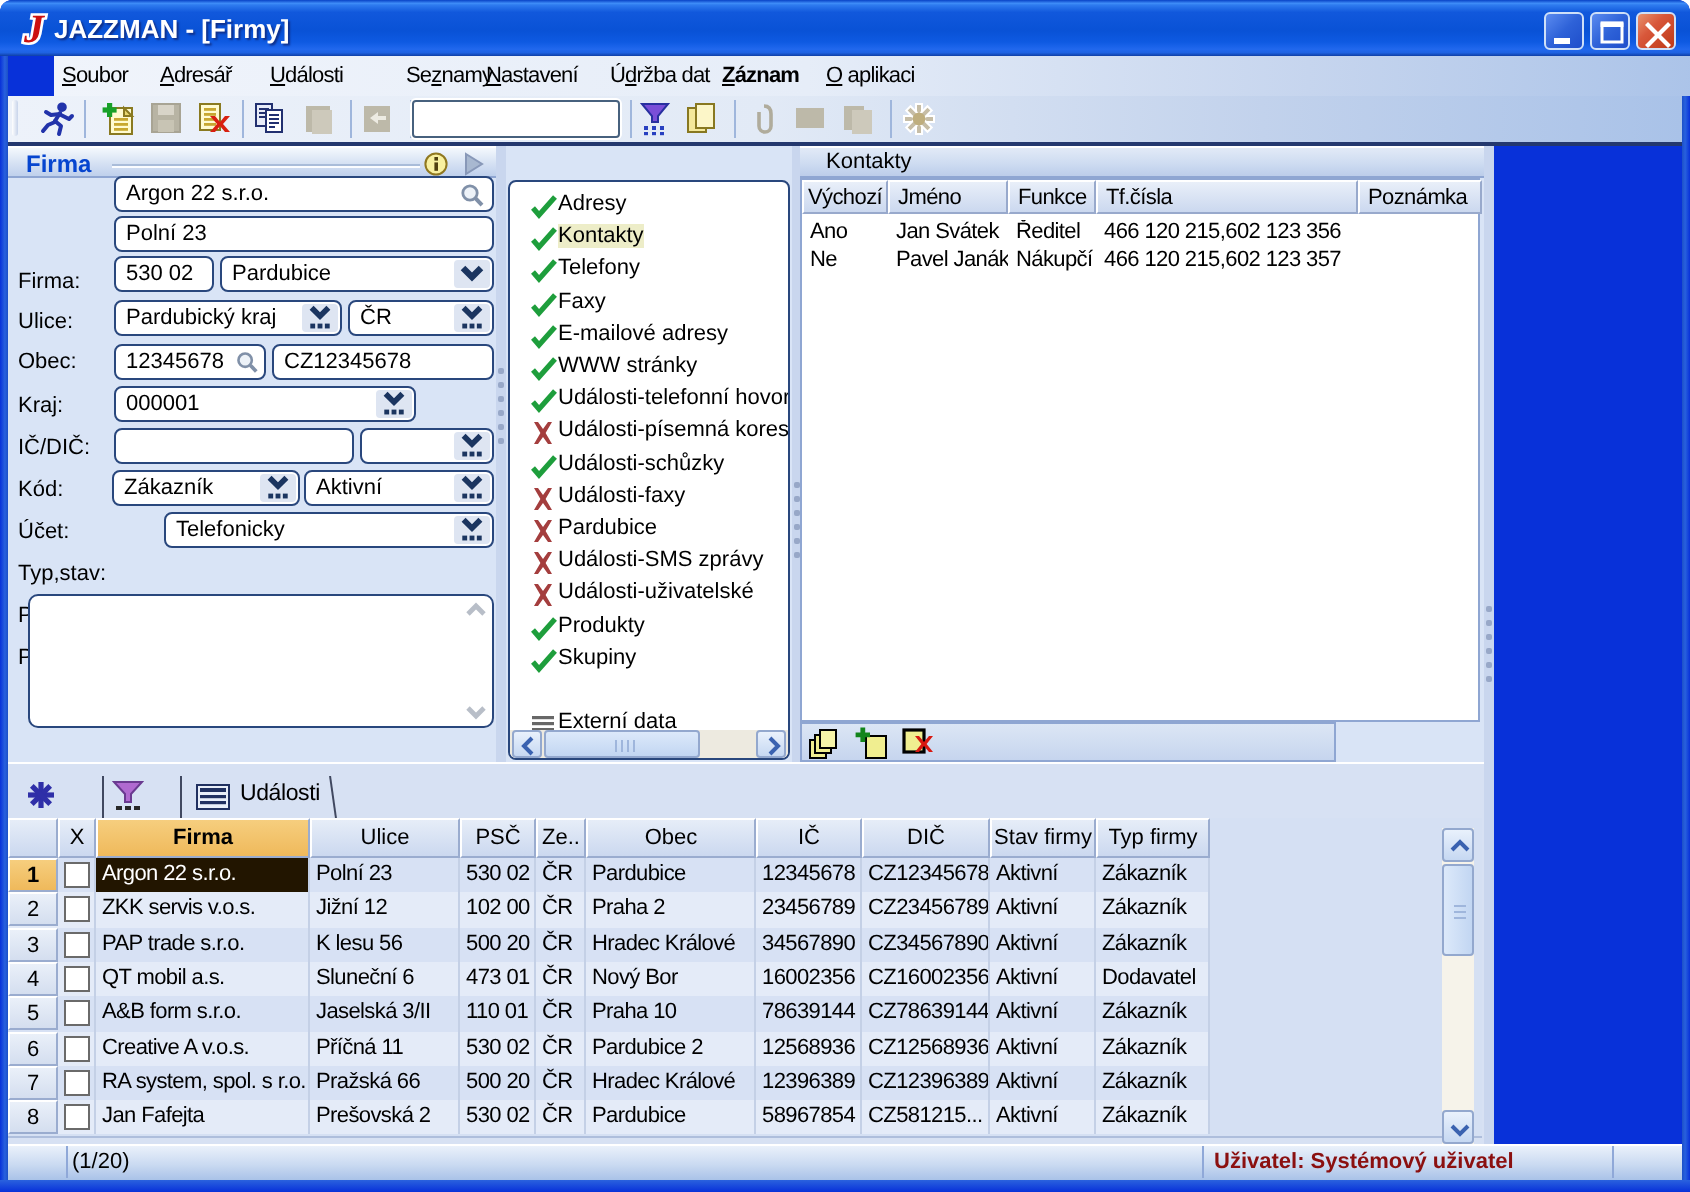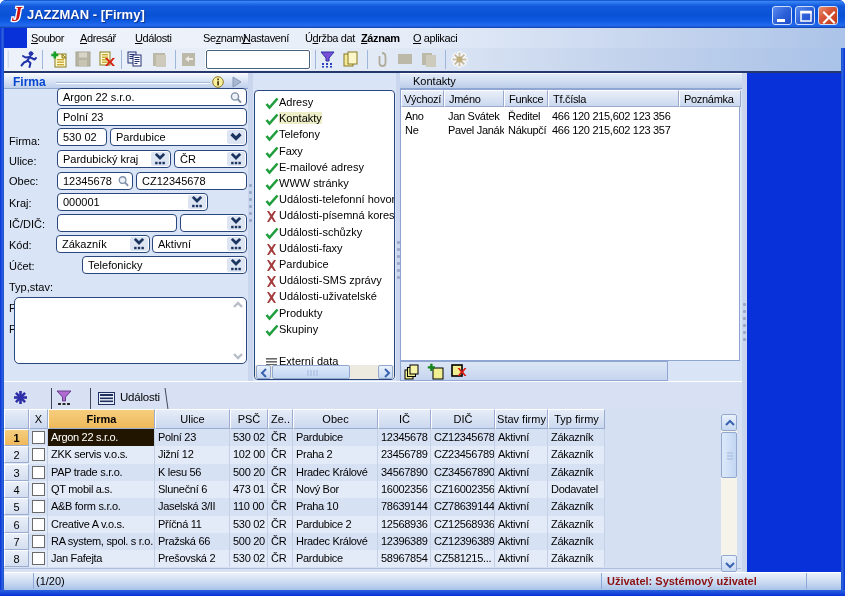--- a/index.html
+++ b/index.html
@@ -660,21 +660,21 @@
           <div class="gc" style="left:491px;width:53px;">Aktivní</div>
           <div class="gc" style="left:544px;width:57px;">Dodavatel</div>
         </div>
         <div class="gr" style="left:0;top:89.19999999999999px;width:601px;background:#D7E1F4;">
           <div class="rn" style="left:0;top:0;width:25px;">5</div>
           <div class="gc" style="left:25px;width:19px;">
             <span class="cbx" style="left:3px;"></span>
           </div>
           <div class="gc" style="left:44px;width:107px;">A&amp;B form s.r.o.</div>
           <div class="gc" style="left:151px;width:75px;">Jaselská 3/II</div>
-          <div class="gc" style="left:226px;width:38px;">110 00</div>
+          <div class="gc" style="left:226px;width:38px;">110 01</div>
           <div class="gc" style="left:264px;width:25px;">ČR</div>
           <div class="gc" style="left:289px;width:85px;">Praha 10</div>
           <div class="gc" style="left:374px;width:53px;">78639144</div>
           <div class="gc" style="left:427px;width:64px;">CZ78639144</div>
           <div class="gc" style="left:491px;width:53px;">Aktivní</div>
           <div class="gc" style="left:544px;width:57px;">Zákazník</div>
         </div>
         <div class="gr" style="left:0;top:106.49999999999999px;width:601px;background:#E4EBF8;">
           <div class="rn" style="left:0;top:0;width:25px;">6</div>
           <div class="gc" style="left:25px;width:19px;">

